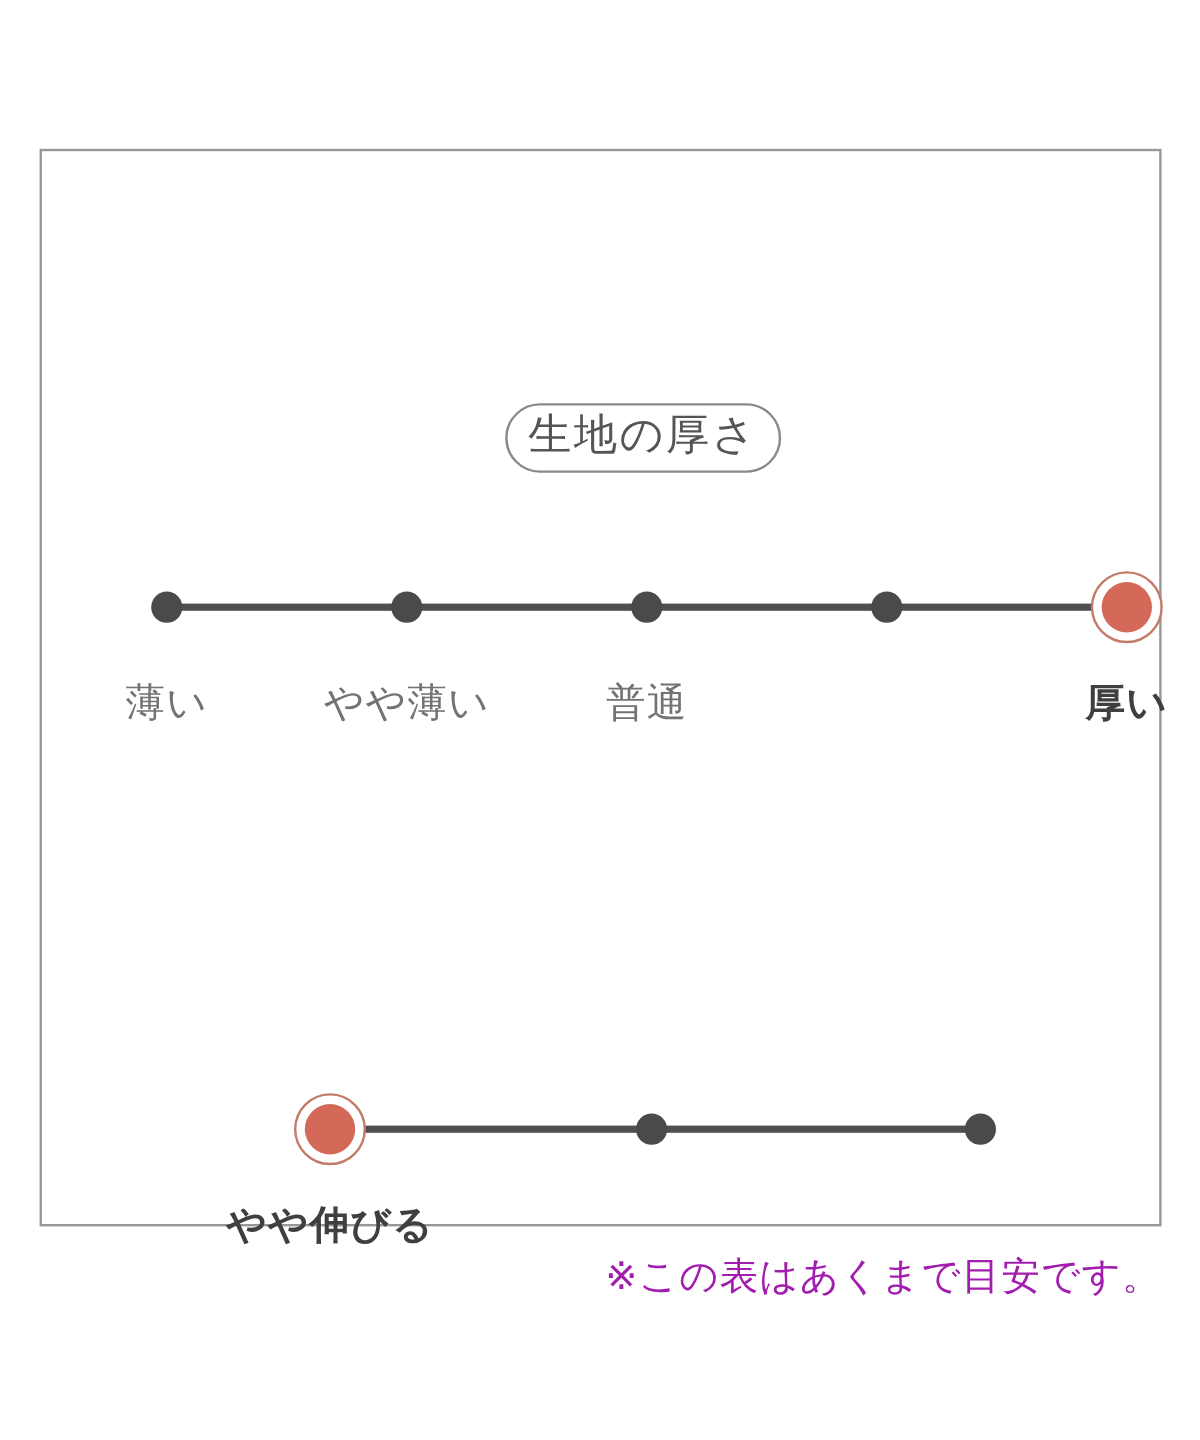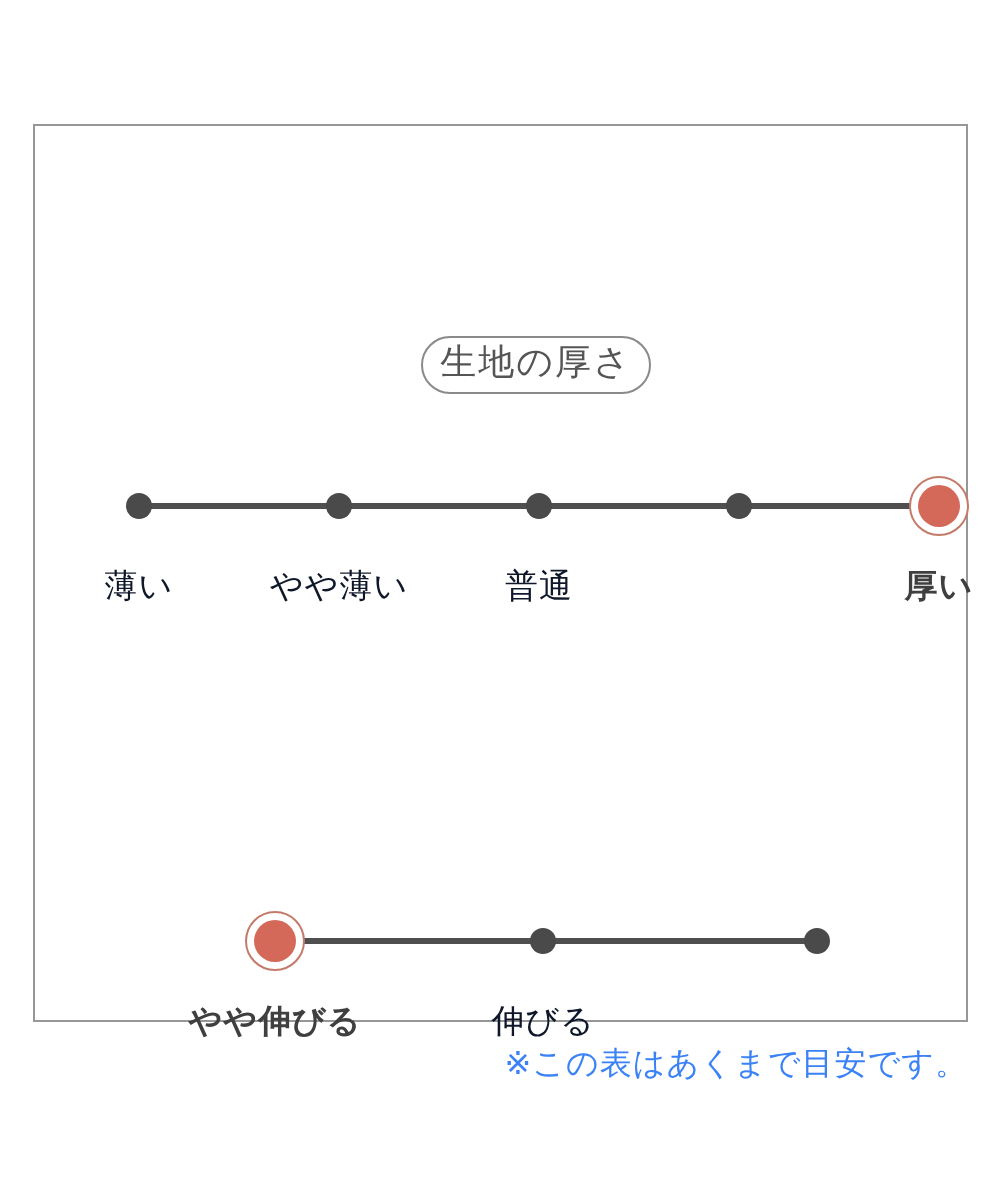--- a/index.html
+++ b/index.html
@@ -74,37 +74,37 @@
     position: absolute;
     width: 42px;
     height: 42px;
     border-radius: 50%;
     background: #d4695a;
     z-index: 4;
   }
   .scale-label {
     position: absolute;
     font-size: 33px;
-    color: #0f172a;
+    color: #737373;
     text-align: center;
     white-space: nowrap;
     letter-spacing: 1px;
   }
   .scale-label.selected {
     font-weight: 700;
     color: #3f3f3f;
   }
   .row1 { top: 438px; }
   .row2 { top: 873px; text-align: center; }
   .footnote {
     position: absolute;
     top: 1042px;
     right: 32px;
     font-size: 32px;
-    color: #3b82f6;
+    color: #a21caf;
     letter-spacing: 1px;
     white-space: nowrap;
   }
 </style>
 </head>
 <body>
 
 <div class="page">
 
   <div class="panel">
@@ -129,19 +129,18 @@
 
 
     <div class="track track-2"></div>
 
     <div class="sel-ring" style="left:210px; top:785px;"></div>
     <div class="sel-dot" style="left:219px; top:794px;"></div>
     <div class="dot" style="left:495px; top:802px;"></div>
     <div class="dot" style="left:769px; top:802px;"></div>
 
     <div class="scale-label row2 selected" style="left:110px; width:260px;">やや伸びる</div>
-    <div class="scale-label row2" style="left:408px; width:200px;">伸びる</div>
 
   </div>
 
   <div class="footnote">※この表はあくまで目安です。</div>
 
 </div>
 
 </body></html>

